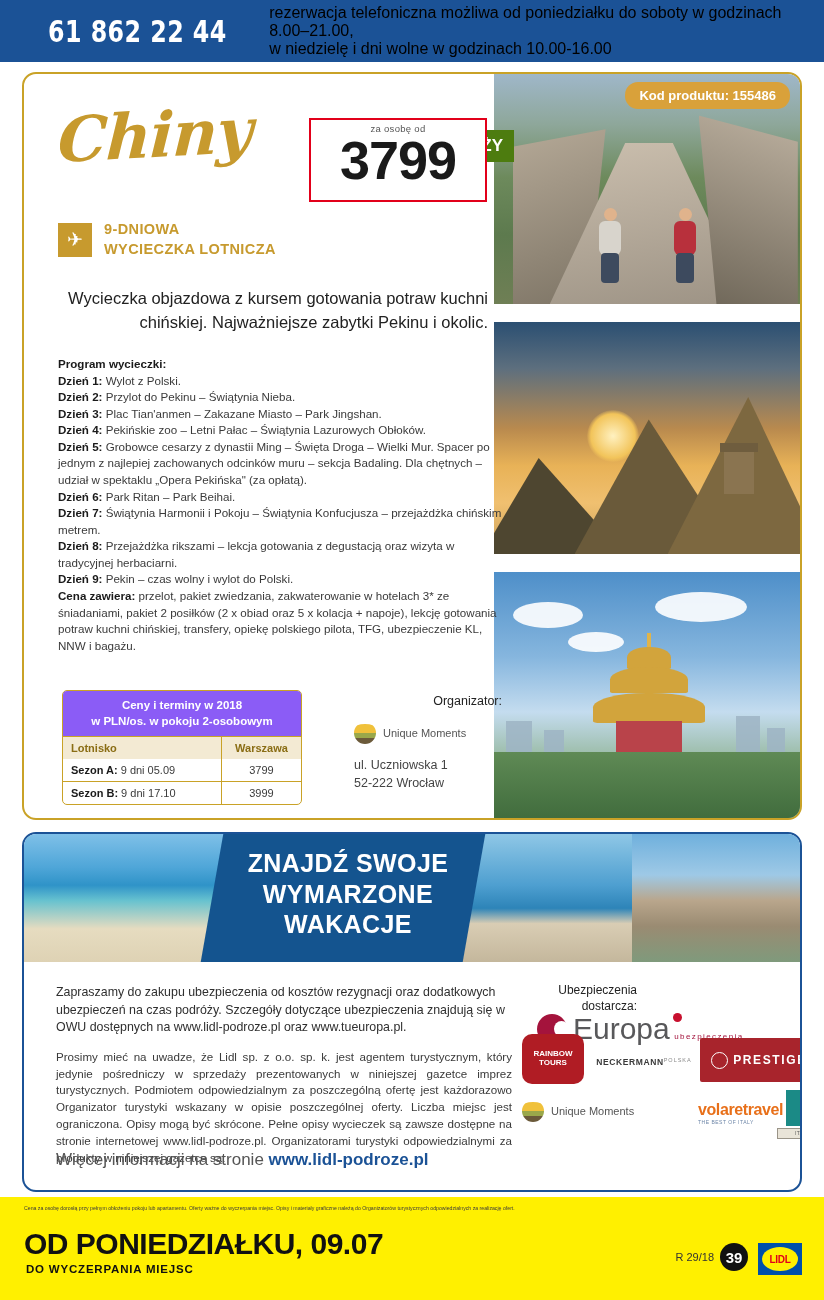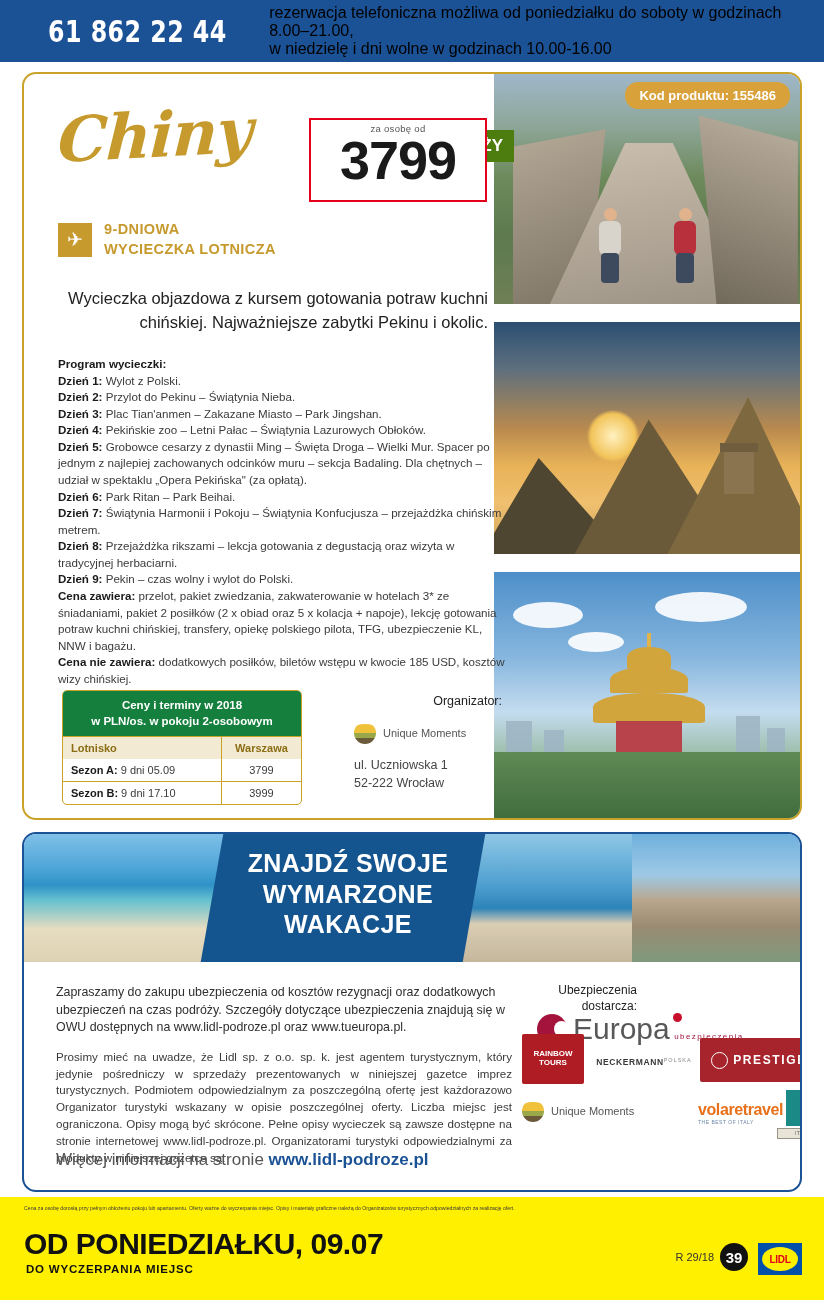--- a/index.html
+++ b/index.html
@@ -59,21 +59,21 @@
   .program { margin-top: 22px; margin-left: 8px; width: 452px; font-size: 11.6px; line-height: 1.43; color: #3a3a3a; }
   .program b { color: #1a1a1a; }
   .program .p-line { display: block; }
 
   
   .price-table {
     position: absolute; left: 38px; top: 616px; width: 240px;
     border: 1px solid #c9a227; border-radius: 5px; overflow: hidden;
     font-size: 11px;
   }
-  .pt-head { background: #15803d; color: #fff; font-weight: bold; text-align: center; padding: 7px 4px; line-height: 1.35; font-size: 11.5px; }
+  .pt-head { background: #8b5cf6; color: #fff; font-weight: bold; text-align: center; padding: 7px 4px; line-height: 1.35; font-size: 11.5px; }
   .pt-row { display: flex; border-top: 1px solid #c9a227; }
   .pt-row:first-of-type { border-top: none; }
   .pt-c1 { flex: 1 1 auto; padding: 5px 8px; color: #8a6d14; font-weight: bold; }
   .pt-c2 { width: 80px; padding: 5px 6px; text-align: center; border-left: 1px solid #c9a227; color: #8a6d14; font-weight: bold; }
   .pt-sub { background: #f3ead3; }
   .pt-body .pt-c1 { color: #3a3a3a; font-weight: normal; }
   .pt-body .pt-c2 { color: #3a3a3a; font-weight: normal; }
   .pt-body .pt-c1 b { color: #1a1a1a; }
 
   
@@ -189,21 +189,21 @@
   .ins-label { font-size: 12px; color: #222; text-align: right; width: 108px; line-height: 1.35; display: inline-block; vertical-align: middle; }
   .europa-wrap { display: inline-flex; align-items: center; gap: 6px; margin-left: 8px; vertical-align: middle; }
   .europa-mark { width: 30px; height: 30px; border-radius: 50%; background: #a4133c; position: relative; }
   .europa-mark:after { content:""; position: absolute; right: -2px; top: 7px; width: 15px; height: 16px; border-radius: 50%; background: #fff; }
   .europa-name { font-size: 30px; color: #58585a; line-height: 1; position: relative; }
   .europa-dot { position: absolute; right: -12px; top: 1px; width: 9px; height: 9px; border-radius: 50%; background: #c8102e; }
   .europa-sub { font-size: 8px; color: #a4133c; letter-spacing: 1.4px; margin-top: 1px; }
 
   .logo-grid { position: absolute; left: 498px; top: 200px; width: 300px; height: 120px; }
   .lg { position: absolute; display: flex; align-items: center; justify-content: center; }
-  .lg-rainbow { left: 0; top: 0; width: 62px; height: 50px; background: #b01c24; border-radius: 2px;
+  .lg-rainbow { left: 0; top: 0; width: 62px; height: 50px; background: #b01c24; border-radius: 10px;
       color: #fff; font-size: 8px; font-weight: bold; text-align: center; line-height: 1.1; }
   .lg-neckermann { left: 76px; top: 2px; width: 92px; height: 48px; flex-direction: row; }
   .neck-heart { width: 38px; height: 30px; background: #f0c024; position: relative; border-radius: 4px;
       clip-path: polygon(50% 100%, 0 38%, 8% 12%, 28% 4%, 50% 20%, 72% 4%, 92% 12%, 100% 38%); }
   .neck-name { font-size: 8.5px; font-weight: bold; color: #3a3a3a; letter-spacing: .6px; margin-top: 3px; }
   .neck-sub { font-size: 5.5px; color: #8a8a8a; letter-spacing: 1px; }
   .lg-prestige { left: 178px; top: 4px; width: 118px; height: 44px; background: #a8242c; border-radius: 2px; gap: 5px; }
   .prest-globe { width: 17px; height: 17px; border-radius: 50%; border: 1.6px solid #fff; }
   .prest-name { color: #fff; font-size: 12px; font-weight: bold; letter-spacing: 1.6px; }
   .lg-unique { left: 0; top: 62px; width: 160px; height: 30px; justify-content: flex-start; gap: 7px; }
@@ -321,23 +321,20 @@
           <div class="p-line"><b>Dzień 4:</b><span> Pekińskie zoo – Letni Pałac – Świątynia Lazurowych Obłoków.</span></div>
           <div class="p-line"><b>Dzień 5:</b><span> Grobowce cesarzy z dynastii Ming – Święta Droga – Wielki Mur. Spacer po jednym z najlepiej zachowanych odcinków muru – sekcja Badaling. Dla chętnych – udział w spektaklu „Opera Pekińska" (za opłatą).</span></div>
           <div class="p-line"><b>Dzień 6:</b><span> Park Ritan – Park Beihai.</span></div>
           <div class="p-line"><b>Dzień 7:</b><span> Świątynia Harmonii i Pokoju – Świątynia Konfucjusza – przejażdżka chińskim metrem.</span></div>
           <div class="p-line"><b>Dzień 8:</b><span> Przejażdżka rikszami – lekcja gotowania z degustacją oraz wizyta w tradycyjnej herbaciarni.</span></div>
           <div class="p-line"><b>Dzień 9:</b><span> Pekin – czas wolny i wylot do Polski.</span></div>
         </div>
       <div>
         <b>Cena zawiera:</b><span> przelot, pakiet zwiedzania, zakwaterowanie w hotelach 3* ze śniadaniami, pakiet 2 posiłków (2 x obiad oraz 5 x kolacja + napoje), lekcję gotowania potraw kuchni chińskiej, transfery, opiekę polskiego pilota, TFG, ubezpieczenie KL, NNW i bagażu.</span>
       </div>
-      <div>
-        <b>Cena nie zawiera:</b><span> dodatkowych posiłków, biletów wstępu w kwocie 185 USD, kosztów wizy chińskiej.</span>
-      </div>
     </div>
   </div>
 
   <div class="hit-badge">HIT SPRZEDAŻY</div>
   <div class="price-box">
     <div class="price-small">za osobę od</div>
     <div class="price-big">3799</div>
   </div>
 
   <div class="price-table">

